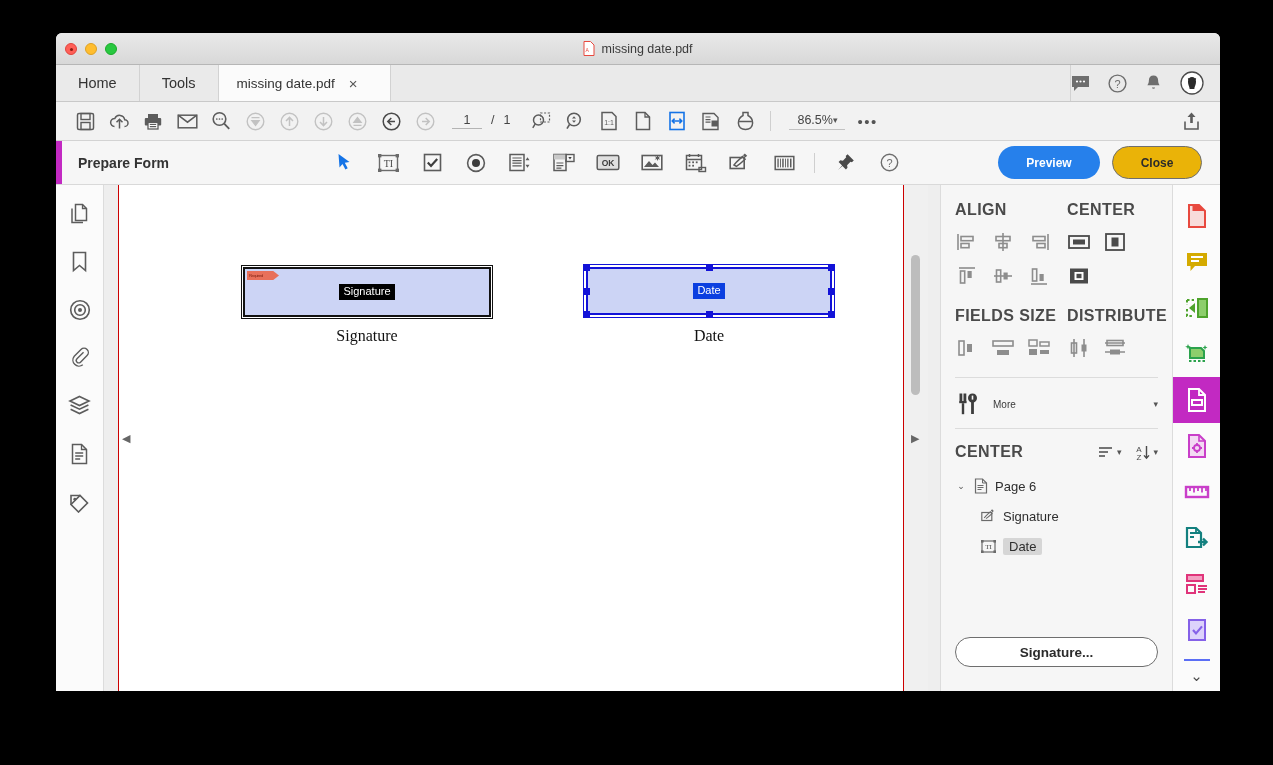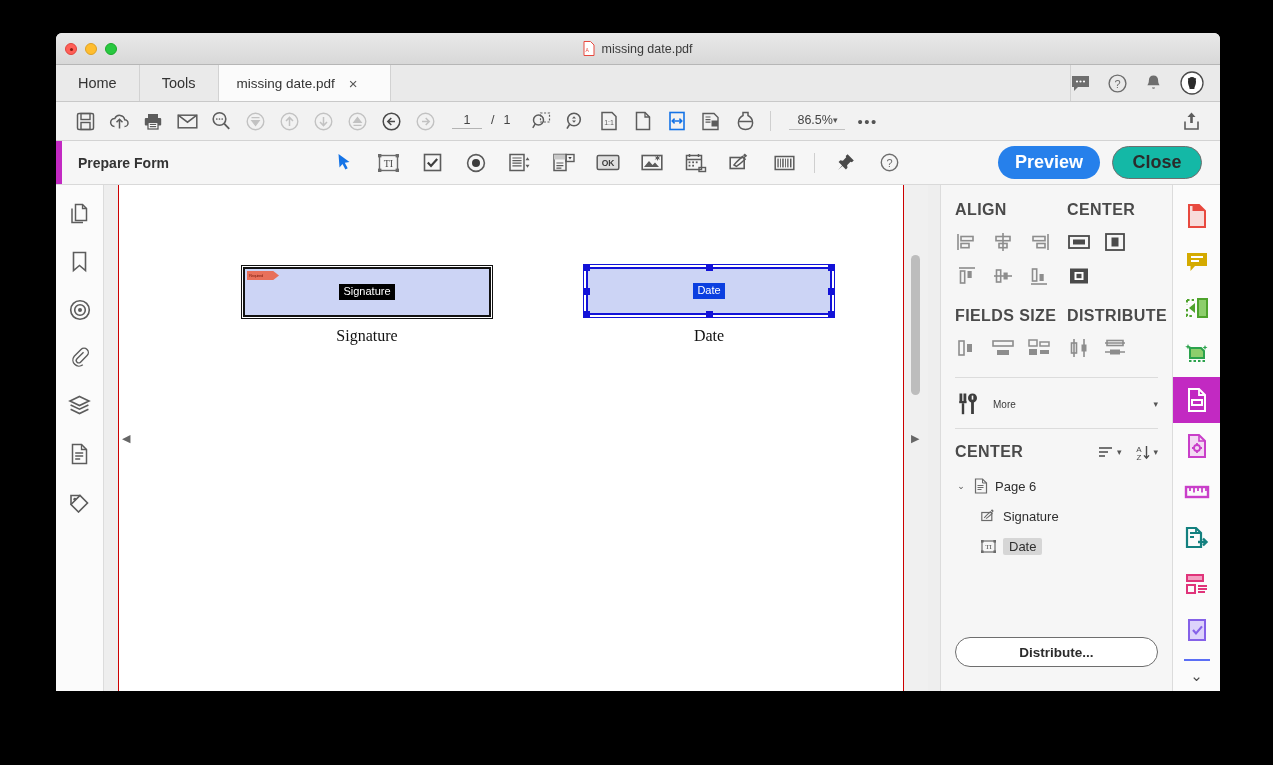--- a/index.html
+++ b/index.html
@@ -123,24 +123,24 @@
   .ftools { display: flex; align-items: center; gap: 0; }
   .ftool {
     width: 44px; height: 34px;
     display: flex; align-items: center; justify-content: center;
     cursor: default;
   }
   .fbtns { margin-left: auto; display: flex; gap: 12px; padding-right: 18px; }
   .pill {
     height: 33px; border-radius: 17px;
     display: flex; align-items: center; justify-content: center;
-    font-size: 18px; font-weight: bold; cursor: default; text-align: right;
+    font-size: 12px; font-weight: bold; cursor: default; text-align: right;
   }
   .pill.primary { background: #2680eb; color: #fff; width: 102px; }
-  .pill.secondary { background: #14b8a6; color: #2b2b2b; width: 90px; border: 1px solid #6e6e6e; }
+  .pill.secondary { background: #eab308; color: #2b2b2b; width: 90px; border: 1px solid #6e6e6e; }
 
   
   .body { flex: 1; display: flex; min-height: 0; }
 
   .leftrail {
     width: 48px; background: #fbfbfb;
     border-right: 1px solid #dcdcdc;
     display: flex; flex-direction: column; align-items: center;
     padding-top: 14px; gap: 18px;
     flex: 0 0 auto;
@@ -880,21 +880,21 @@
               <rect x="12.4" y="0" width="2.6" height="2.6" fill="#6b6b6b"></rect>
             <rect x="0" y="10.4" width="2.6" height="2.6" fill="#6b6b6b"></rect>
               <rect x="12.4" y="10.4" width="2.6" height="2.6" fill="#6b6b6b"></rect>
             <text x="7.5" y="9.4" font-size="7" fill="#4a4a4a" text-anchor="middle" font-family="Liberation Serif">TI</text>
           </svg>
           <span class="tree-label sel">Date</span>
         </div>
       </div>
 
       <div class="panel-btns">
-        <div class="wide-pill">Distribute...</div>
+        <div class="wide-pill">Signature...</div>
       </div>
     </div>
 
     <div class="toolrail">
       <div class="tool-cell">
         <svg width="24" height="26" viewBox="0 0 24 26">
           <path d="M4 2h10l6 6v16H4z" fill="#f8dcda" stroke="#e8493f" stroke-width="2"></path>
           <path d="M14 2v6h6" fill="#e8493f"></path>
           <path d="M7.5 2h6.5v6h-6.5z" fill="#e8493f"></path>
         </svg>

